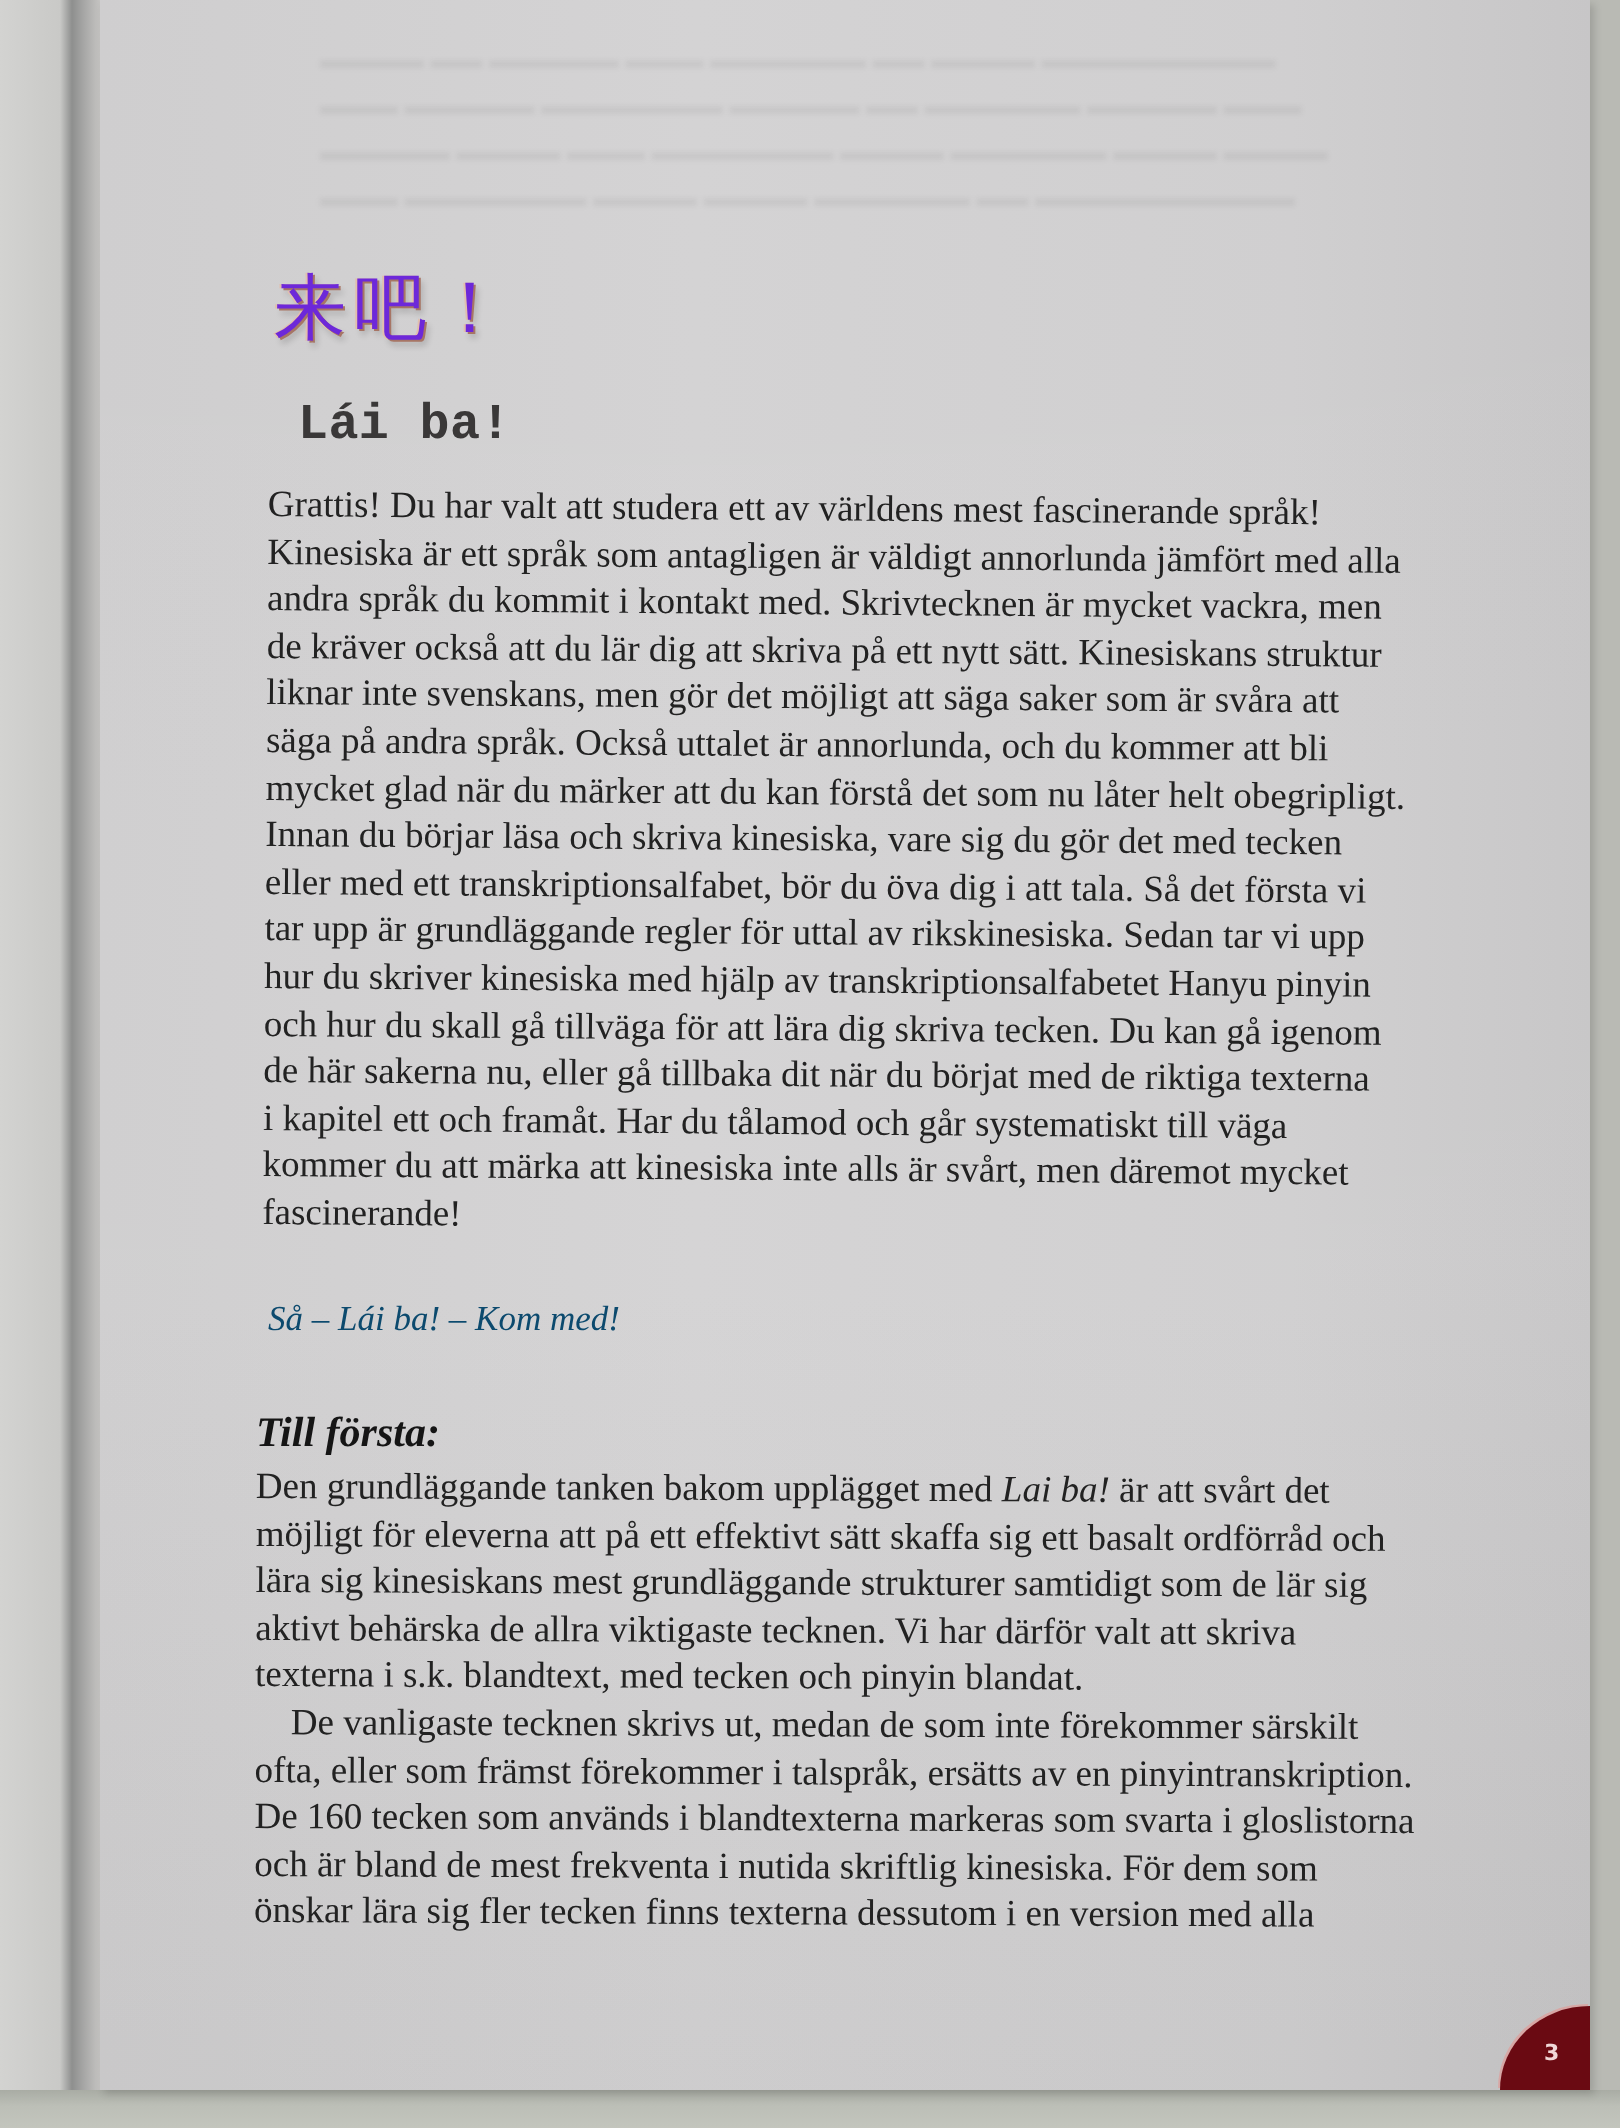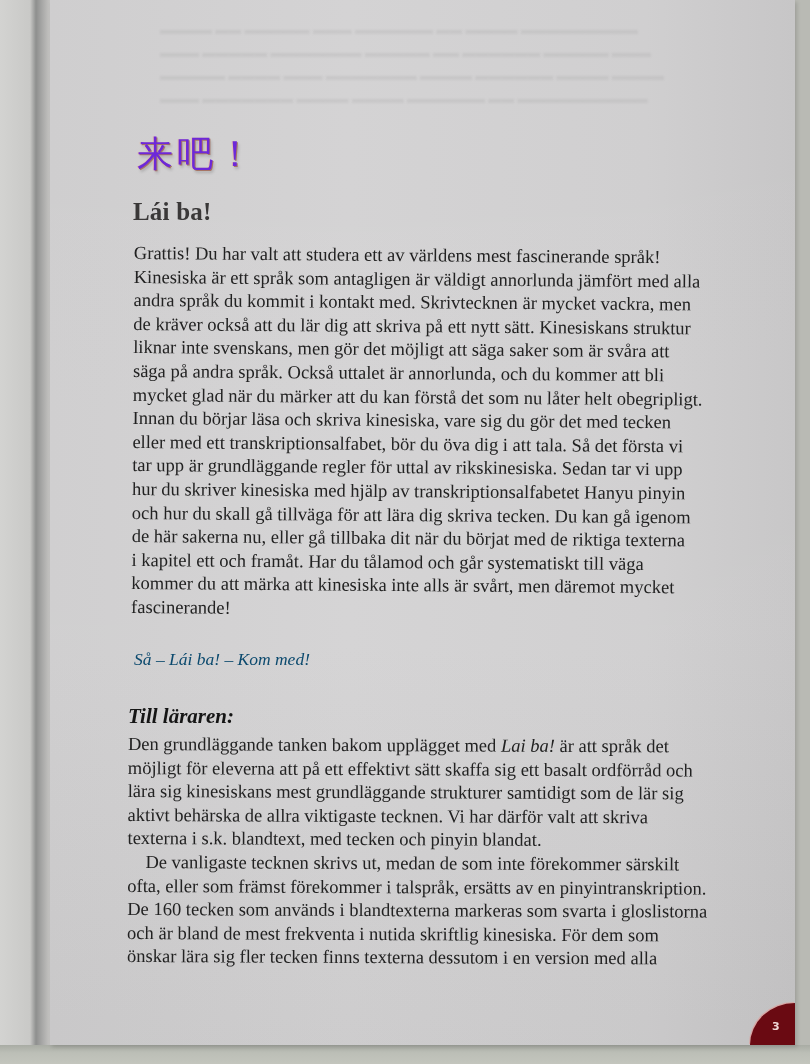--- a/index.html
+++ b/index.html
@@ -56,22 +56,22 @@
       left: 137px; top: 130px;
       font-family: "DejaVu Sans", sans-serif;
       font-size: 36px;
       font-weight: normal;
       color: #6d28d9;
       letter-spacing: 4px;
       text-shadow: 1px 1px 0 #a77565, -1px 0 0 #e1bfae, 2px 3px 3px rgba(0,0,0,0.18);
     }
     .pinyin-title {
       position: absolute;
-      left: 133px; top: 198px;
-      font-family: Liberation Serif, serif;
+      left: 149px; top: 198px;
+      font-family: Liberation Mono, monospace;
       font-weight: bold;
       font-size: 25px;
       color: #3a3838;
       letter-spacing: 0.2px;
     }
     .body-text {
       position: absolute;
       left: 134px;
       width: 580px;
       font-family: "Liberation Serif", serif;
@@ -149,24 +149,24 @@
   <span class="line">hur du skriver kinesiska med hjälp av transkriptionsalfabetet Hanyu pinyin</span>
   <span class="line">och hur du skall gå tillväga för att lära dig skriva tecken. Du kan gå igenom</span>
   <span class="line">de här sakerna nu, eller gå tillbaka dit när du börjat med de riktiga texterna</span>
   <span class="line">i kapitel ett och framåt. Har du tålamod och går systematiskt till väga</span>
   <span class="line">kommer du att märka att kinesiska inte alls är svårt, men däremot mycket</span>
   <span class="line">fascinerande!</span>
 </div>
 
 <div class="tagline">Så – Lái ba! – Kom med!</div>
 
-<div class="subhead">Till läraren:</div>
+<div class="subhead">Till första:</div>
 
 <div class="body-text p2">
-  <span class="line"><span>Den grundläggande tanken bakom upplägget med </span><em>Lai ba!</em><span> är att språk det</span></span>
+  <span class="line"><span>Den grundläggande tanken bakom upplägget med </span><em>Lai ba!</em><span> är att svårt det</span></span>
   <span class="line">möjligt för eleverna att på ett effektivt sätt skaffa sig ett basalt ordförråd och</span>
   <span class="line">lära sig kinesiskans mest grundläggande strukturer samtidigt som de lär sig</span>
   <span class="line">aktivt behärska de allra viktigaste tecknen. Vi har därför valt att skriva</span>
   <span class="line">texterna i s.k. blandtext, med tecken och pinyin blandat.</span>
   <span class="line indent">De vanligaste tecknen skrivs ut, medan de som inte förekommer särskilt</span>
   <span class="line">ofta, eller som främst förekommer i talspråk, ersätts av en pinyintranskription.</span>
   <span class="line">De 160 tecken som används i blandtexterna markeras som svarta i gloslistorna</span>
   <span class="line">och är bland de mest frekventa i nutida skriftlig kinesiska. För dem som</span>
   <span class="line">önskar lära sig fler tecken finns texterna dessutom i en version med alla</span>
 </div>

